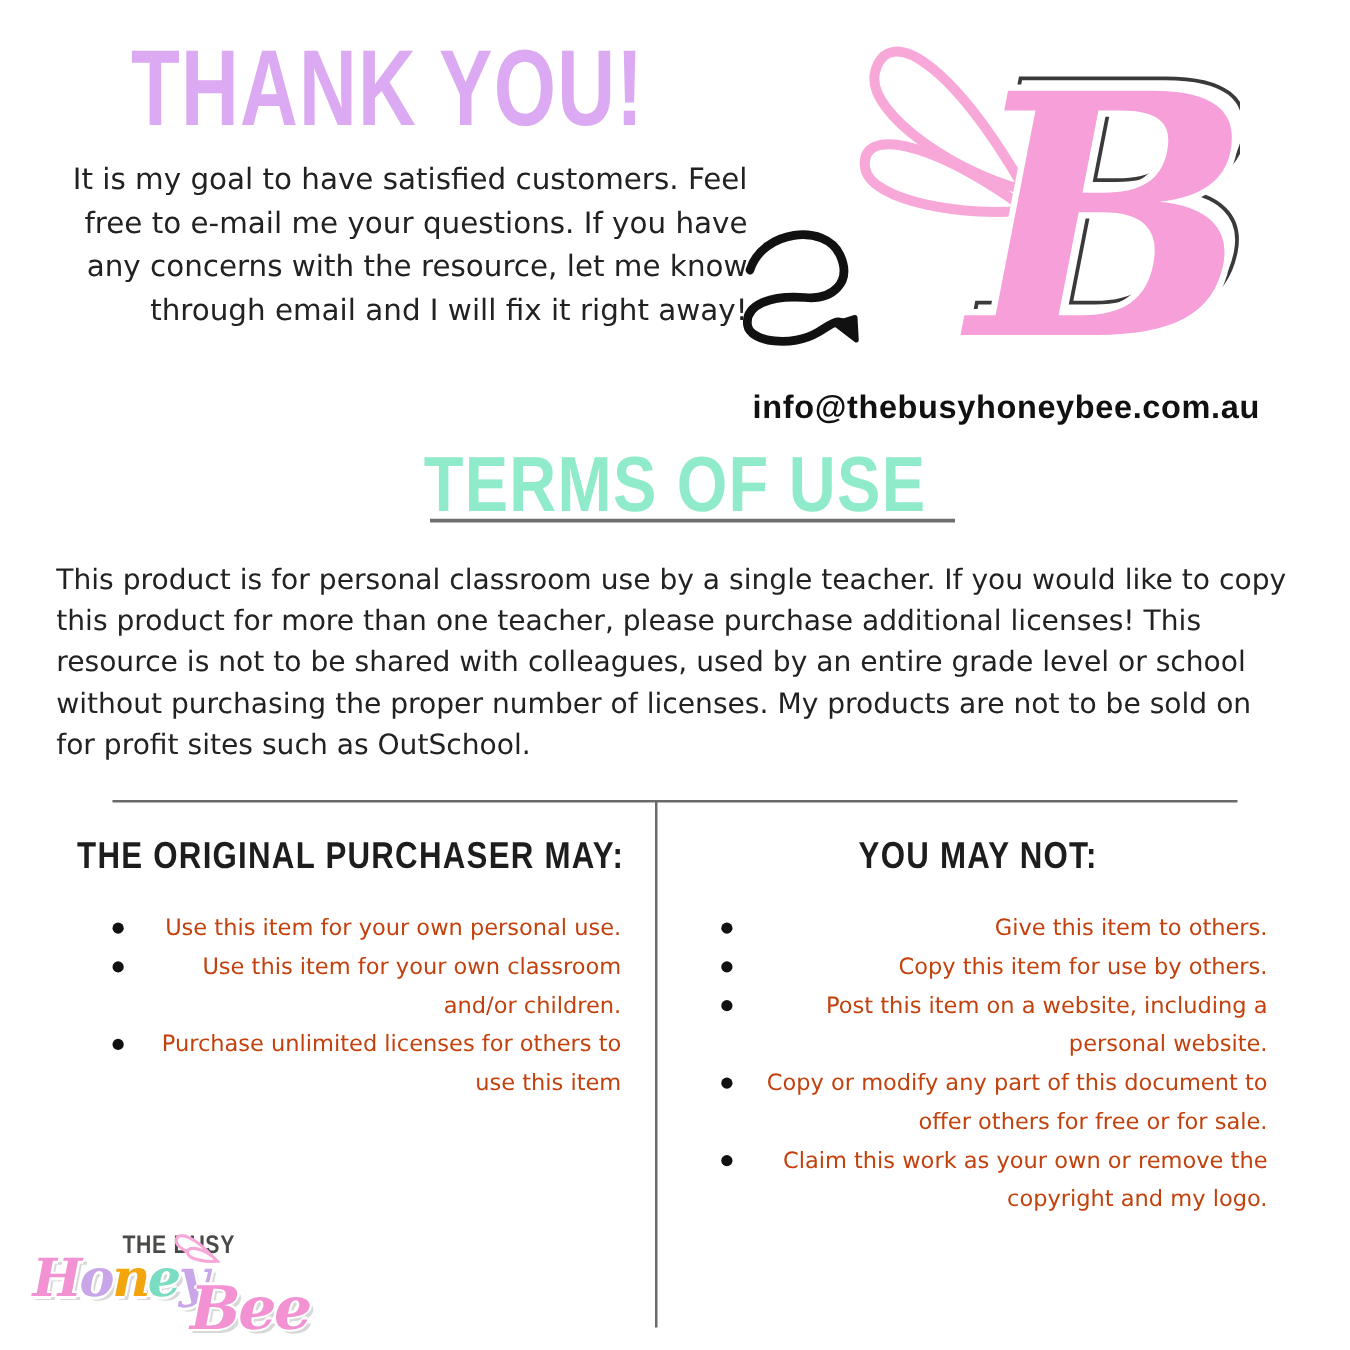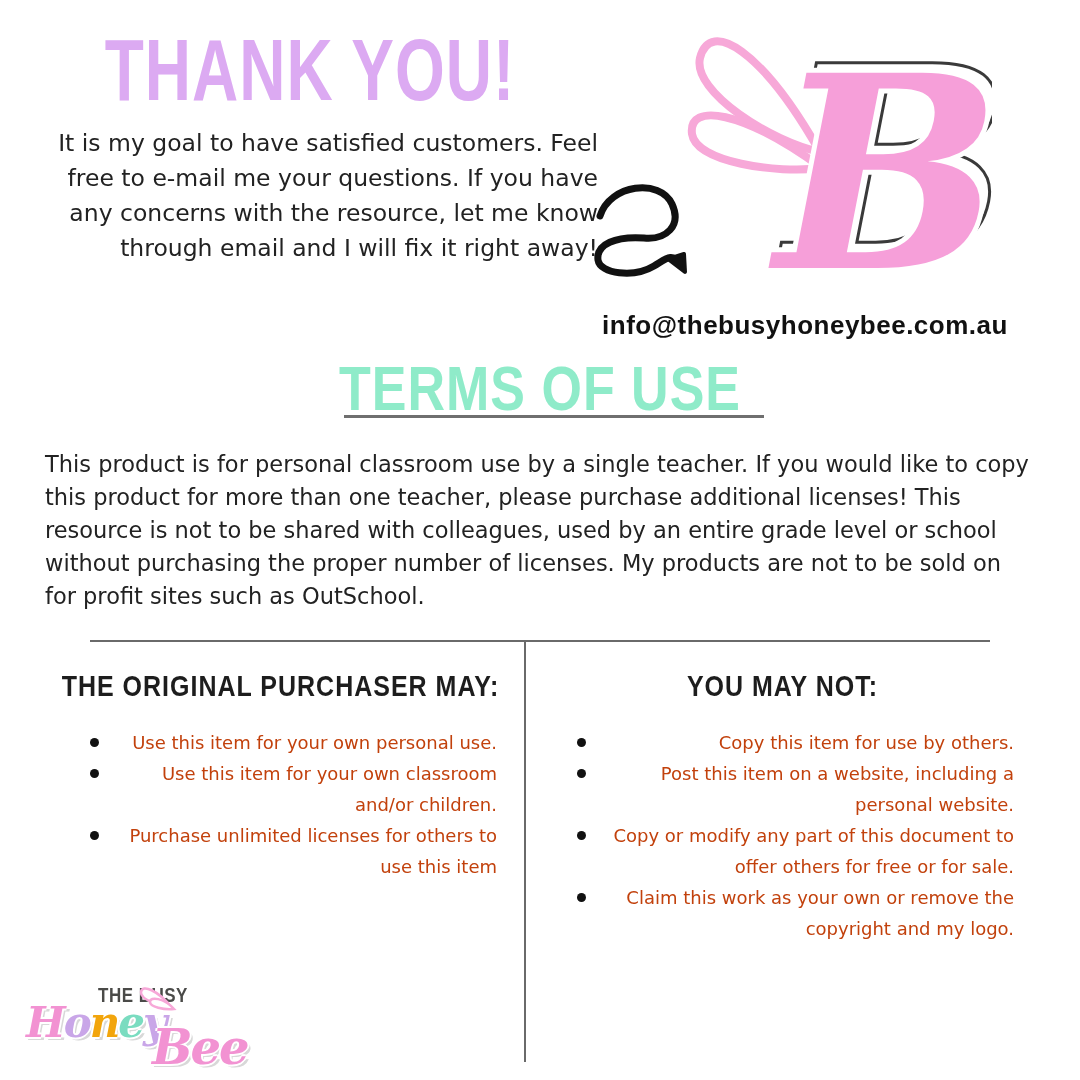--- a/index.html
+++ b/index.html
@@ -117,20 +117,21 @@
     <ul class="terms-list">
         <li>Use this item for your own personal use.</li>
         <li>Use this item for your own classroom and/or children.</li>
         <li>Purchase unlimited licenses for others to use this item</li>
       </ul>
   </div>
 
   <div class="col col-right">
     <div class="display-font col-heading">YOU MAY NOT:</div>
     <ul class="terms-list">
+        <li>Give this item to others.</li>
         <li>Copy this item for use by others.</li>
         <li>Post this item on a website, including a personal website.</li>
         <li>Copy or modify any part of this document to offer others for free or for sale.</li>
         <li>Claim this work as your own or remove the copyright and my logo.</li>
       </ul>
   </div>
 
   <div class="footer-logo">
     <div class="footer-top">THE BUSY</div>
     <div class="footer-word footer-honey"><span style="color: rgb(242, 146, 210);">H</span><span style="color: rgb(201, 166, 232);">o</span><span style="color: rgb(242, 165, 12);">n</span><span style="color: rgb(122, 220, 192);">e</span><span style="color: rgb(201, 166, 232);">y</span></div>

